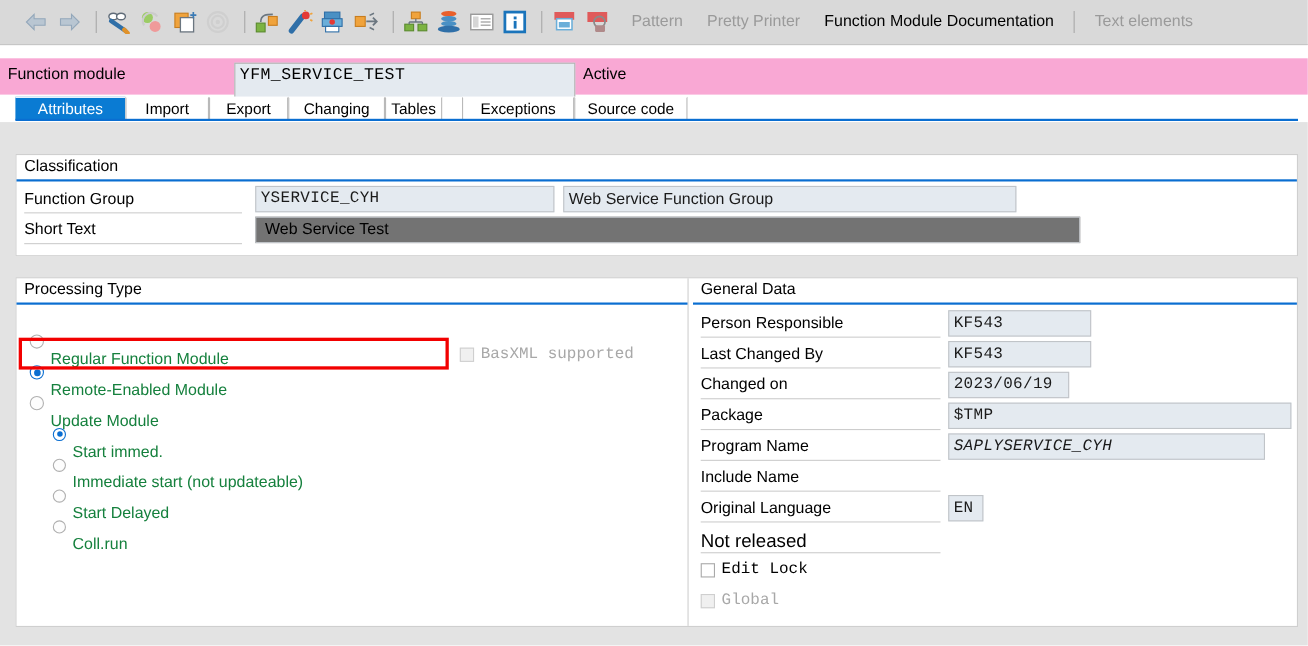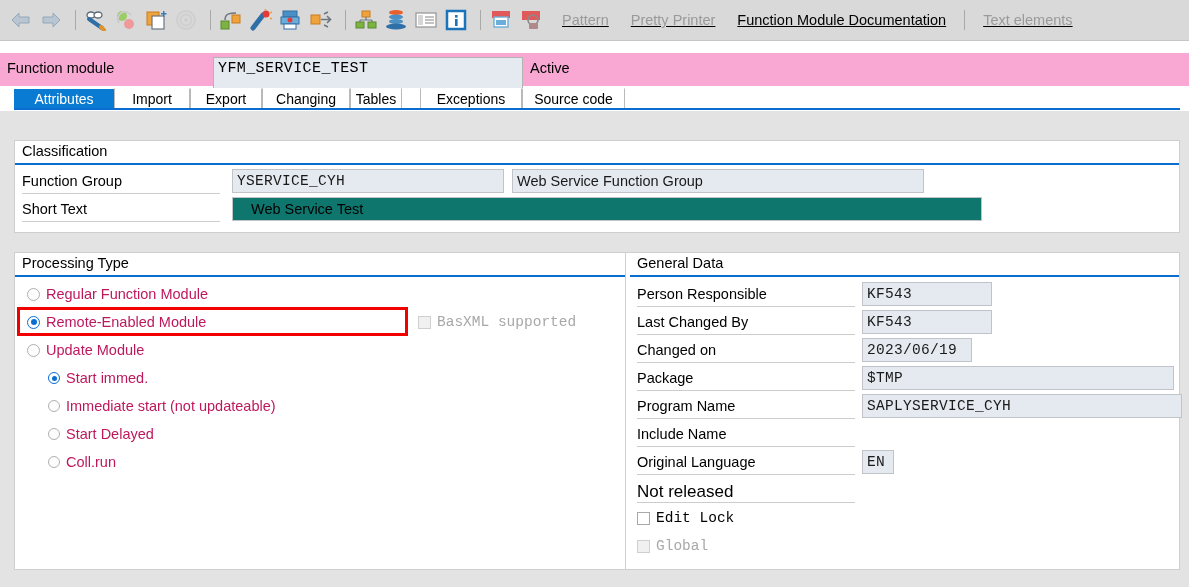--- a/index.html
+++ b/index.html
@@ -17,22 +17,21 @@
     background: #ffffff;
   }
 
   
   .toolbar {
     position: absolute; left: 0; top: 0;
     width: 1189px; height: 41px;
     background: #d9d9d9;
     border-bottom: 1px solid #c6c6c6;
     display: flex; align-items: center;
-    padding-left: 8px;
-    text-decoration: underline;
+    padding-left: 20px;
   }
   .tb-ico {
     width: 26px; height: 26px;
     margin-right: 4px;
     display: flex; align-items: center; justify-content: center;
     position: relative;
   }
   .tb-sep {
     width: 1px; height: 20px;
     background: #a9a9a9;
@@ -152,25 +151,25 @@
     letter-spacing: 0.3px;
     white-space: nowrap;
     overflow: hidden;
   }
   .ro-input.sans {
     font-family: "Liberation Sans", sans-serif;
     letter-spacing: 0;
   }
   .wht-input {
     position: absolute;
-    background: #0f766e;
+    background: #737373;
     border: 1px solid #c0c4c8;
     font-size: 14.5px;
     color: #000;
-    padding: 0 18px;
+    padding: 0 8px;
     display: flex; align-items: center;
     white-space: nowrap;
     overflow: hidden;
   }
 
   
   .radio-row {
     position: absolute;
     display: flex; align-items: center;
     white-space: nowrap;
@@ -191,21 +190,21 @@
   .radio.on::after {
     content: "";
     position: absolute;
     left: 2.5px; top: 2.5px;
     width: 6px; height: 6px;
     border-radius: 50%;
     background: #0a6ed1;
   }
   .radio.sm { width: 12px; height: 12px; }
   .radio.sm.on::after { left: 2.5px; top: 2.5px; width: 5px; height: 5px; }
-  .radio-lbl { font-size: 14.5px; color: #be185d; }
+  .radio-lbl { font-size: 14.5px; color: #15803d; margin-top: 33px; }
 
   
   .cb-row {
     position: absolute;
     display: flex; align-items: center;
     white-space: nowrap;
   }
   .cb {
     width: 13px; height: 13px;
     border: 1px solid #a9a9a9;
@@ -463,21 +462,21 @@
   <div class="field-label" style="left:637px;top:342px;">Changed on</div>
   <div class="label-rule" style="left:637px;top:362px;width:218px;"></div>
   <div class="ro-input" style="left:862px;top:338px;width:110px;height:24px;">2023/06/19</div>
 
   <div class="field-label" style="left:637px;top:370px;">Package</div>
   <div class="label-rule" style="left:637px;top:390px;width:218px;"></div>
   <div class="ro-input" style="left:862px;top:366px;width:312px;height:24px;">$TMP</div>
 
   <div class="field-label" style="left:637px;top:398px;">Program Name</div>
   <div class="label-rule" style="left:637px;top:418px;width:218px;"></div>
-  <div class="ro-input" style="left:862px;top:394px;width:320px;height:24px;">SAPLYSERVICE_CYH</div>
+  <div class="ro-input" style="left:862px;top:394px;width:288px;height:24px;font-style:italic;">SAPLYSERVICE_CYH</div>
 
   <div class="field-label" style="left:637px;top:426px;">Include Name</div>
   <div class="label-rule" style="left:637px;top:446px;width:218px;"></div>
 
   <div class="field-label" style="left:637px;top:454px;">Original Language</div>
   <div class="label-rule" style="left:637px;top:474px;width:218px;"></div>
   <div class="ro-input" style="left:862px;top:450px;width:32px;height:24px;">EN</div>
 
   <div class="plain-text" style="left:637px;top:482px;">Not released</div>
   <div class="label-rule" style="left:637px;top:502px;width:218px;"></div>

